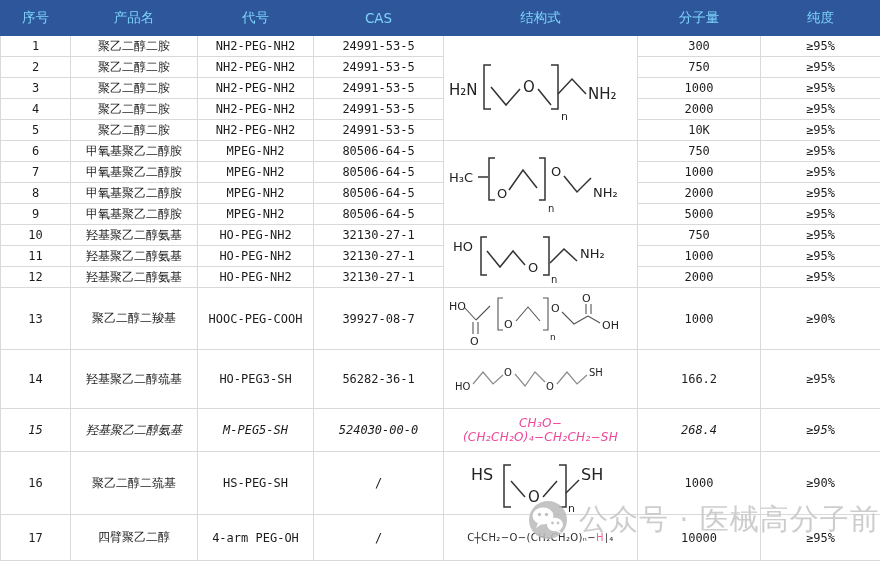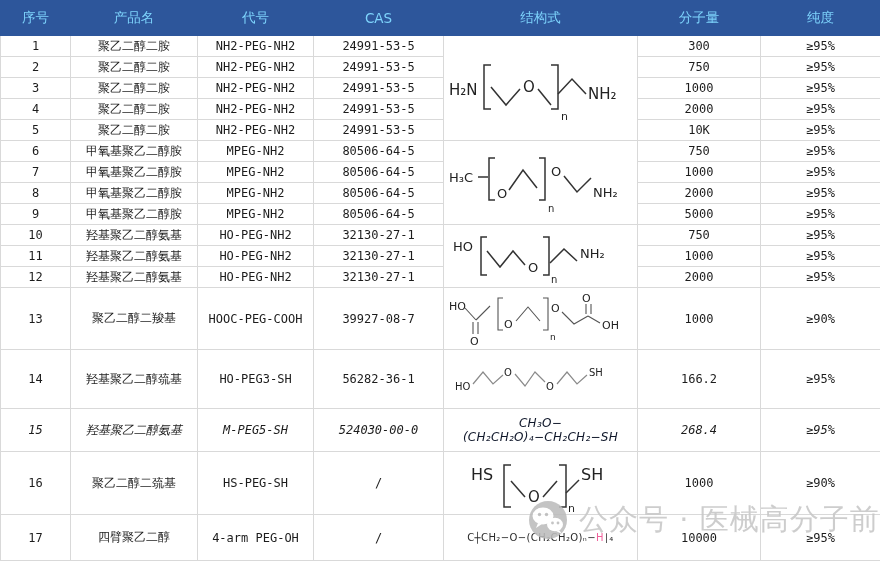--- a/index.html
+++ b/index.html
@@ -23,21 +23,21 @@
   .mono{font-family:"DejaVu Sans Mono","Liberation Mono",monospace;font-size:12px;}
   .cn{font-size:12px;}
   .struct{padding:0 2px;}
   .struct svg{display:block;margin:0 auto;}
   .struct text{font-family:"DejaVu Sans","Liberation Sans",sans-serif;fill:#222;}
   .bond{stroke:#333;stroke-width:1.5;fill:none;}
   .bond-thin{stroke:#555;stroke-width:1.1;fill:none;}
   .bond-gray{stroke:#8a8a8a;stroke-width:1.2;fill:none;}
   .atom-red{fill:#e0564c;}
   .atom-yellow{fill:#b8a83e;}
-  .formula-text{font-size:12px;color:#0f172a;letter-spacing:0.3px;}
+  .formula-text{font-size:12px;color:#ec4899;letter-spacing:0.3px;}
   .formula-text-lg{font-size:10px;color:#2b2b2b;letter-spacing:0.4px;text-align:center;}
   .h-pink{color:#f0609b;}
   .h21{height:21px;} .h62{height:62px;} .h59{height:59px;padding-left:47px;}
   .h43{height:43px;font-style:italic;} .h63{height:63px;} .h46{height:46px;}
   .watermark{
     position:absolute;left:528px;top:500px;display:flex;align-items:center;
     gap:9px;opacity:0.88;pointer-events:none;z-index:5;
   }
   .watermark .wm-text{
     font-size:29px;color:#c7c7c7;white-space:nowrap;letter-spacing:1px;

